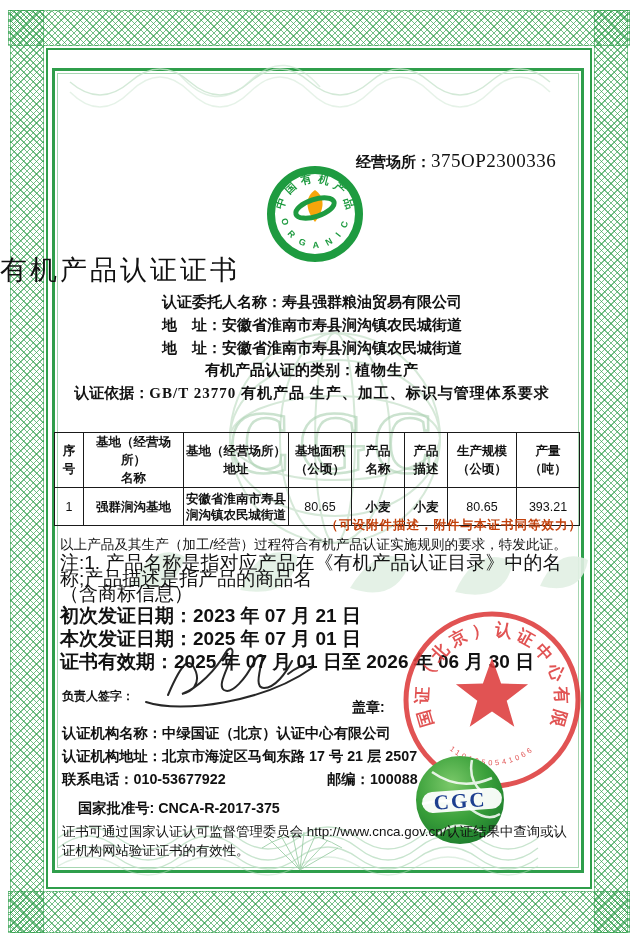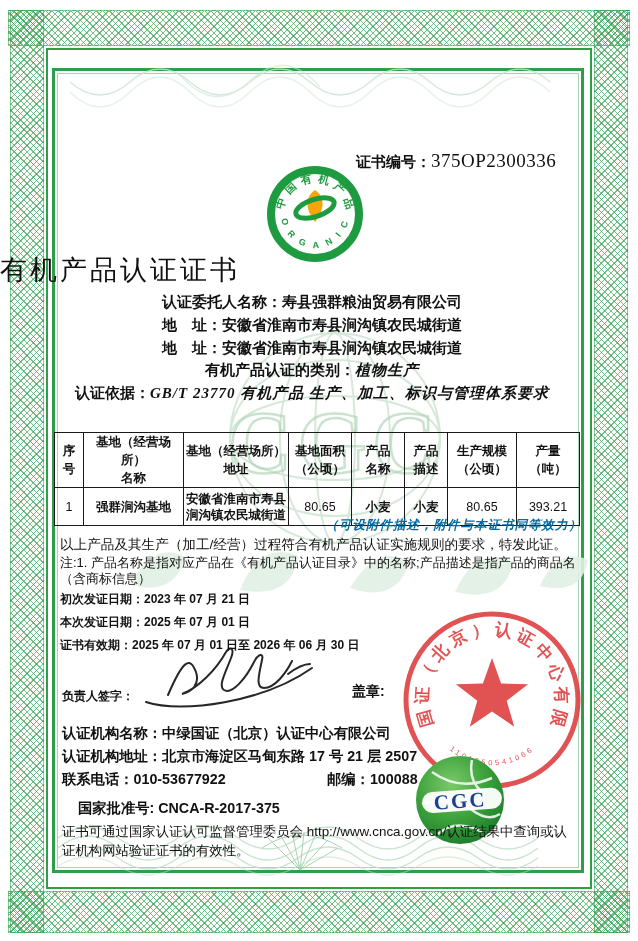--- a/index.html
+++ b/index.html
@@ -22,37 +22,37 @@
   .innerframe:after{content:"";position:absolute;inset:2px;border:1px solid #a6d6b1;}
   
   .abs{position:absolute;}
   .certnum{left:356px;top:150px;font-size:15px;font-weight:700;
            font-family:"Liberation Serif",serif;}
   .certnum .num{font-size:19px;font-weight:400;letter-spacing:.5px;}
   .title{left:0;right:0;top:252px;text-align:left;font-size:27px;font-weight:400;
          letter-spacing:3px;}
   .fields{left:62px;top:291px;width:500px;font-size:15px;font-weight:700;text-align:center;}
   .fields .line{line-height:22.8px;white-space:nowrap;}
-  .kai{font-family:"Liberation Serif",serif;font-style:italic;font-weight:600;letter-spacing:1px;}
+  .kai{font-family:"Liberation Serif",serif;font-weight:600;letter-spacing:1px;}
   
   table.scope{position:absolute;left:54px;top:432px;border-collapse:collapse;
               table-layout:fixed;width:525px;background:transparent;}
   table.scope th,table.scope td{border:1.5px solid #1a1a1a;text-align:center;
               vertical-align:middle;padding:0;}
   table.scope th{height:45px;font-size:12.5px;font-weight:700;line-height:1.45;}
   table.scope td{height:37px;font-size:12.5px;font-weight:700;line-height:1.3;}
   table.scope td.num{font-weight:400;font-family:"Liberation Sans",sans-serif;}
   
   .midflow{left:60px;top:518px;width:522px;}
-  .attach{ text-align:right;font-size:12.5px;line-height:15px;color:#0369a1;}
+  .attach{ text-align:right;font-size:12.5px;line-height:15px;color:#c2410c;}
   .statement{margin-top:3px;font-size:13.6px;font-weight:400;line-height:17px;white-space:nowrap;}
-  .note{margin-top:2px;font-size:13px;line-height:15.5px;font-weight:400;}
-  .dateline{margin-top:4px;font-size:12px;font-weight:700;line-height:19px;white-space:nowrap;}
+  .note{margin-top:2px;font-size:19px;line-height:15.5px;font-weight:400;}
+  .dateline{margin-top:4px;font-size:19px;font-weight:700;line-height:19px;white-space:nowrap;}
   .siglabel{left:62px;top:688px;font-size:12px;font-weight:700;}
-  .stamplabel{left:352px;top:683px;font-size:14px;font-weight:700;}
+  .stamplabel{left:352px;top:699px;font-size:14px;font-weight:700;}
   .agency{left:62px;top:724px;width:520px;font-size:14.3px;font-weight:700;}
   .agency .row{line-height:18px;margin-top:5px;white-space:nowrap;}
   .agency .row:first-child{margin-top:0;}
   .agency .phone{display:inline-block;width:261px;}
   .agency .approval{margin-top:11px;margin-left:16px;}
   .footer{left:62px;top:822px;width:512px;font-size:13.4px;font-weight:400;line-height:19px;}
   svg{display:block;}
   .deco{pointer-events:none;}
 </style>
 </head>
@@ -100,21 +100,21 @@
     </g>
 
     <g stroke="#9fcfa9" stroke-width="1" opacity=".9">
       <path d="M300,870 L268,838 M300,870 L280,834 M300,870 L292,832 M300,870 L304,832
                M300,870 L316,834 M300,870 L328,840 M300,870 L338,848" fill="none"></path>
       <path d="M262,848 q38,-26 80,0" fill="none"></path>
     </g>
   </svg>
 
   <div class="abs certnum">
-    <span>证书编号：</span><span class="num">375OP2300336</span>
+    <span>经营场所：</span><span class="num">375OP2300336</span>
   </div>
 
   <svg class="abs deco" style="left:267px;top:166px" width="96" height="96" viewBox="0 0 96 96">
     <circle cx="48" cy="48" r="44" fill="#ffffff" stroke="#1e9b40" stroke-width="8"></circle>
     <defs>
       <path id="arcTop" d="M 16,48 A 32,32 0 0 1 80,48" fill="none"></path>
       <path id="arcBot" d="M 14,48 A 34,34 0 0 0 82,48" fill="none"></path>
     </defs>
     <text font-size="11" font-weight="bold" fill="#1e9b40" font-family="Liberation Sans, sans-serif">
       <textPath href="#arcTop" startOffset="50%" text-anchor="middle" textLength="92">中国有机产品</textPath>

